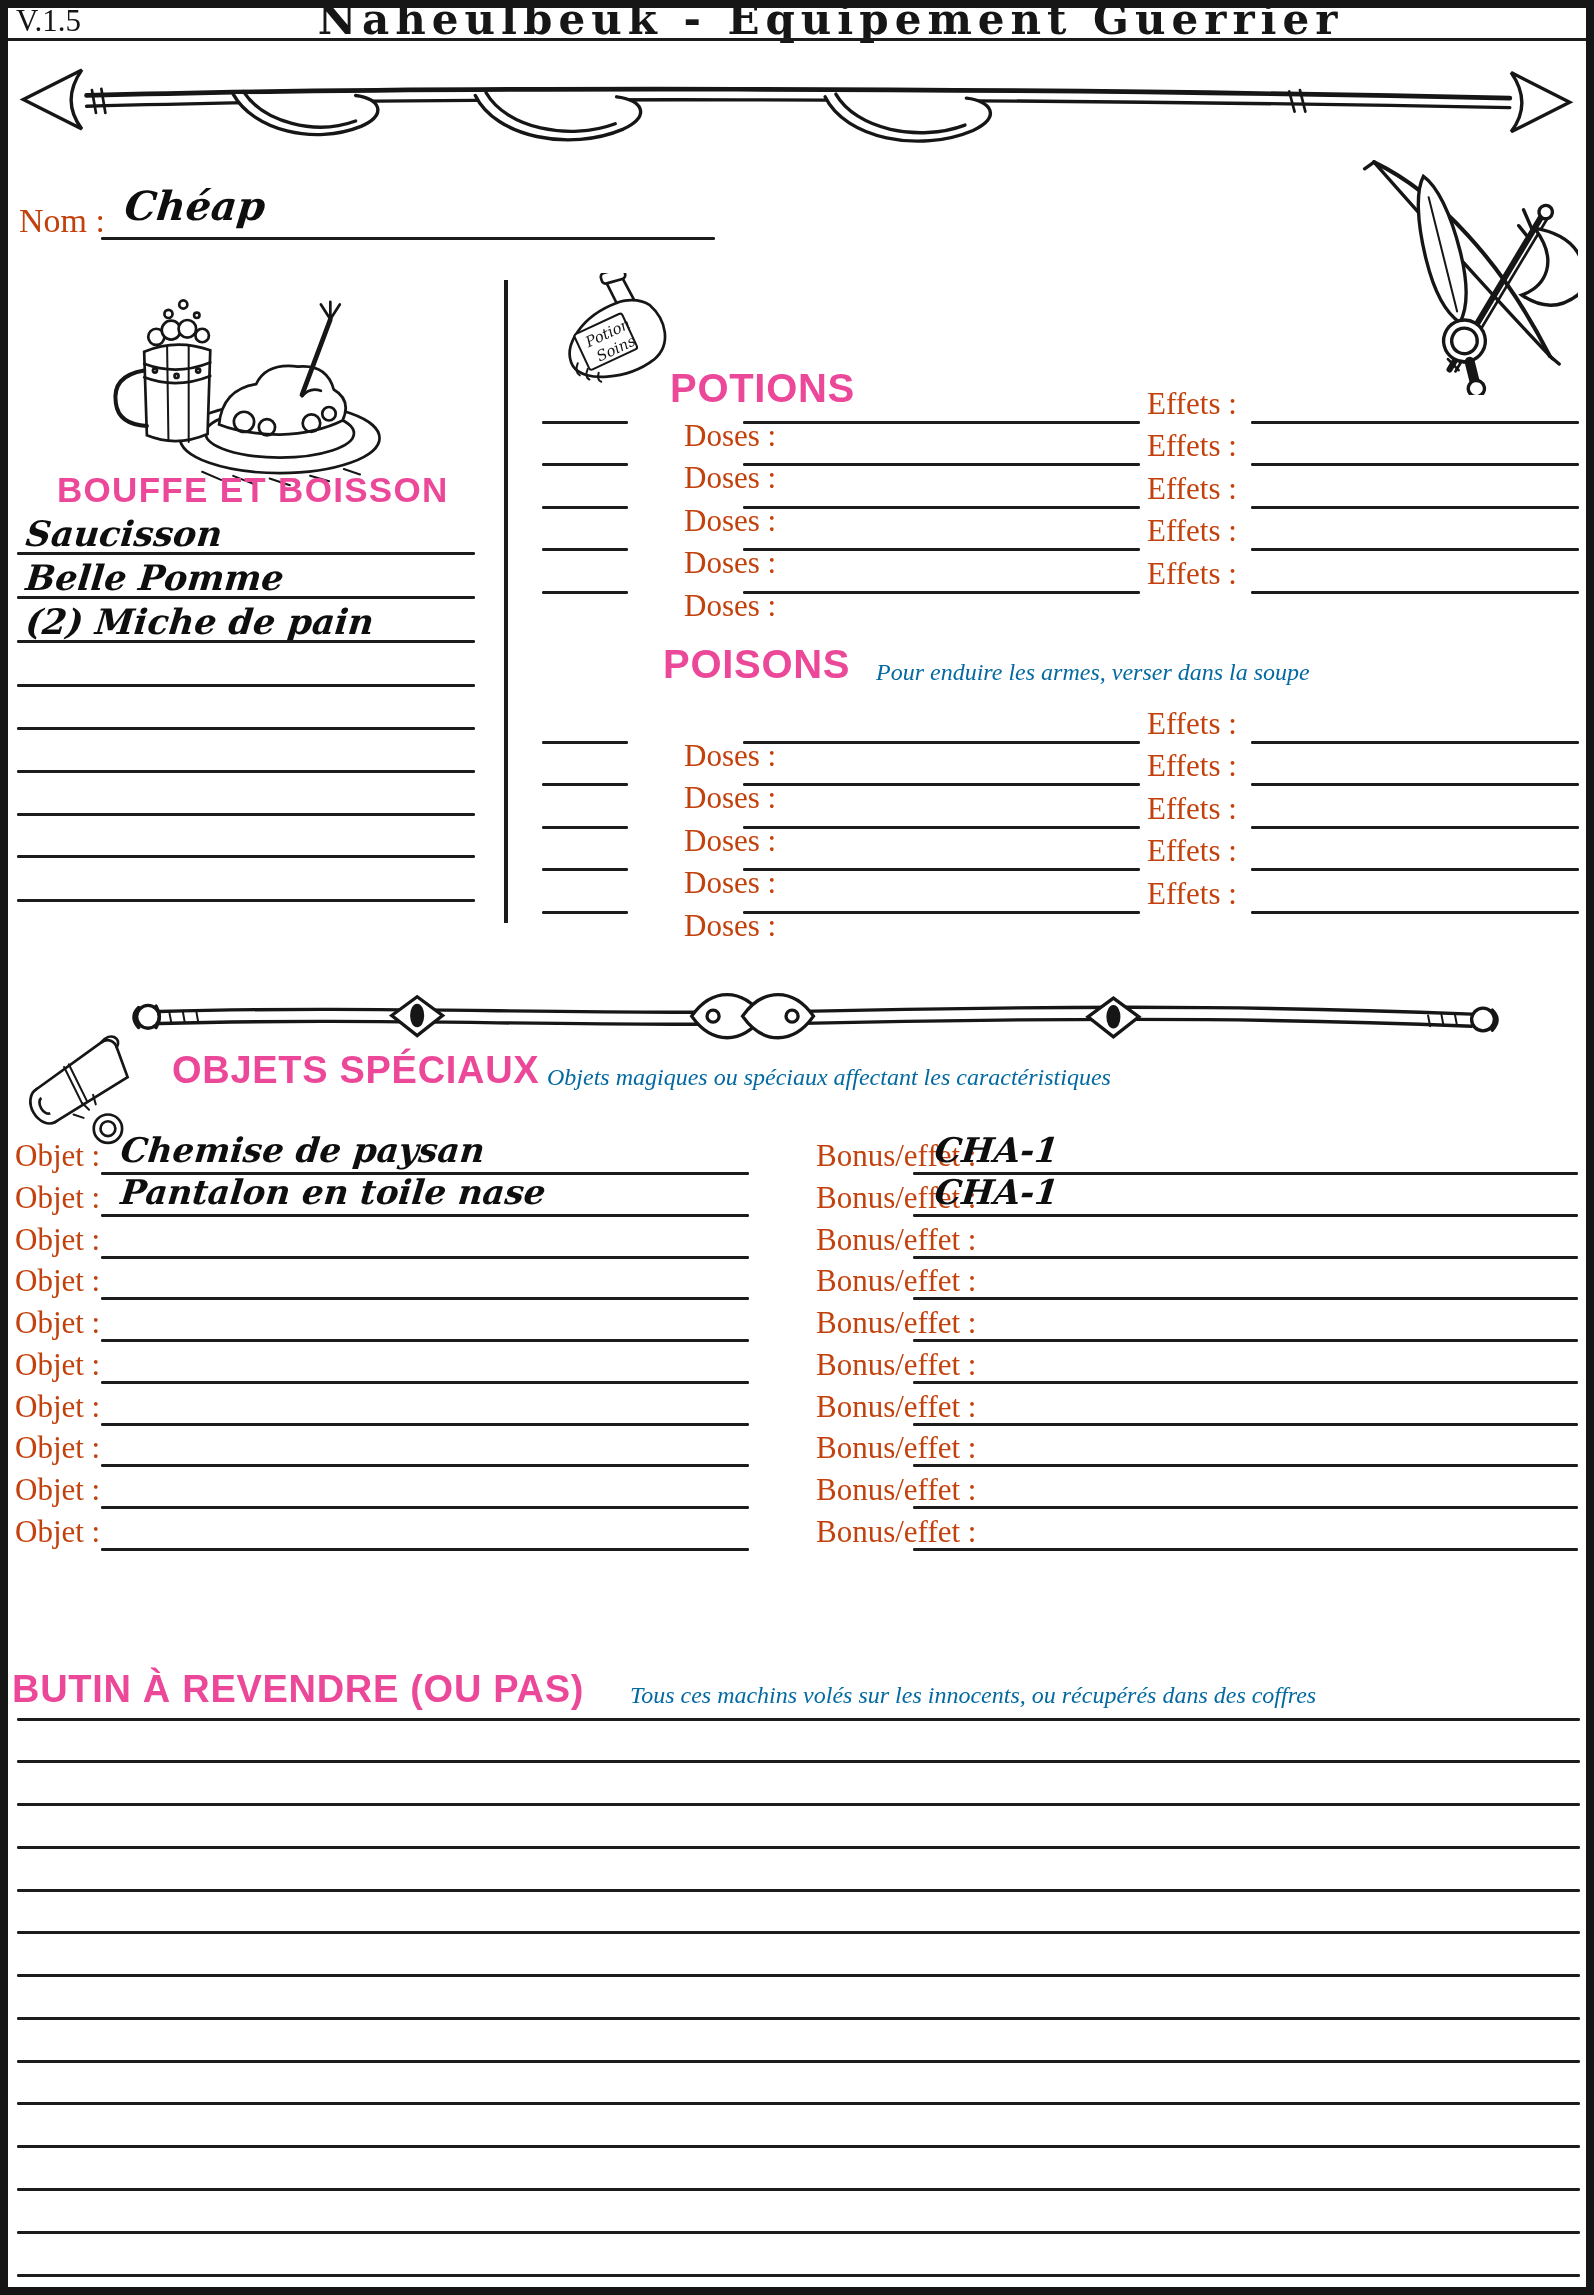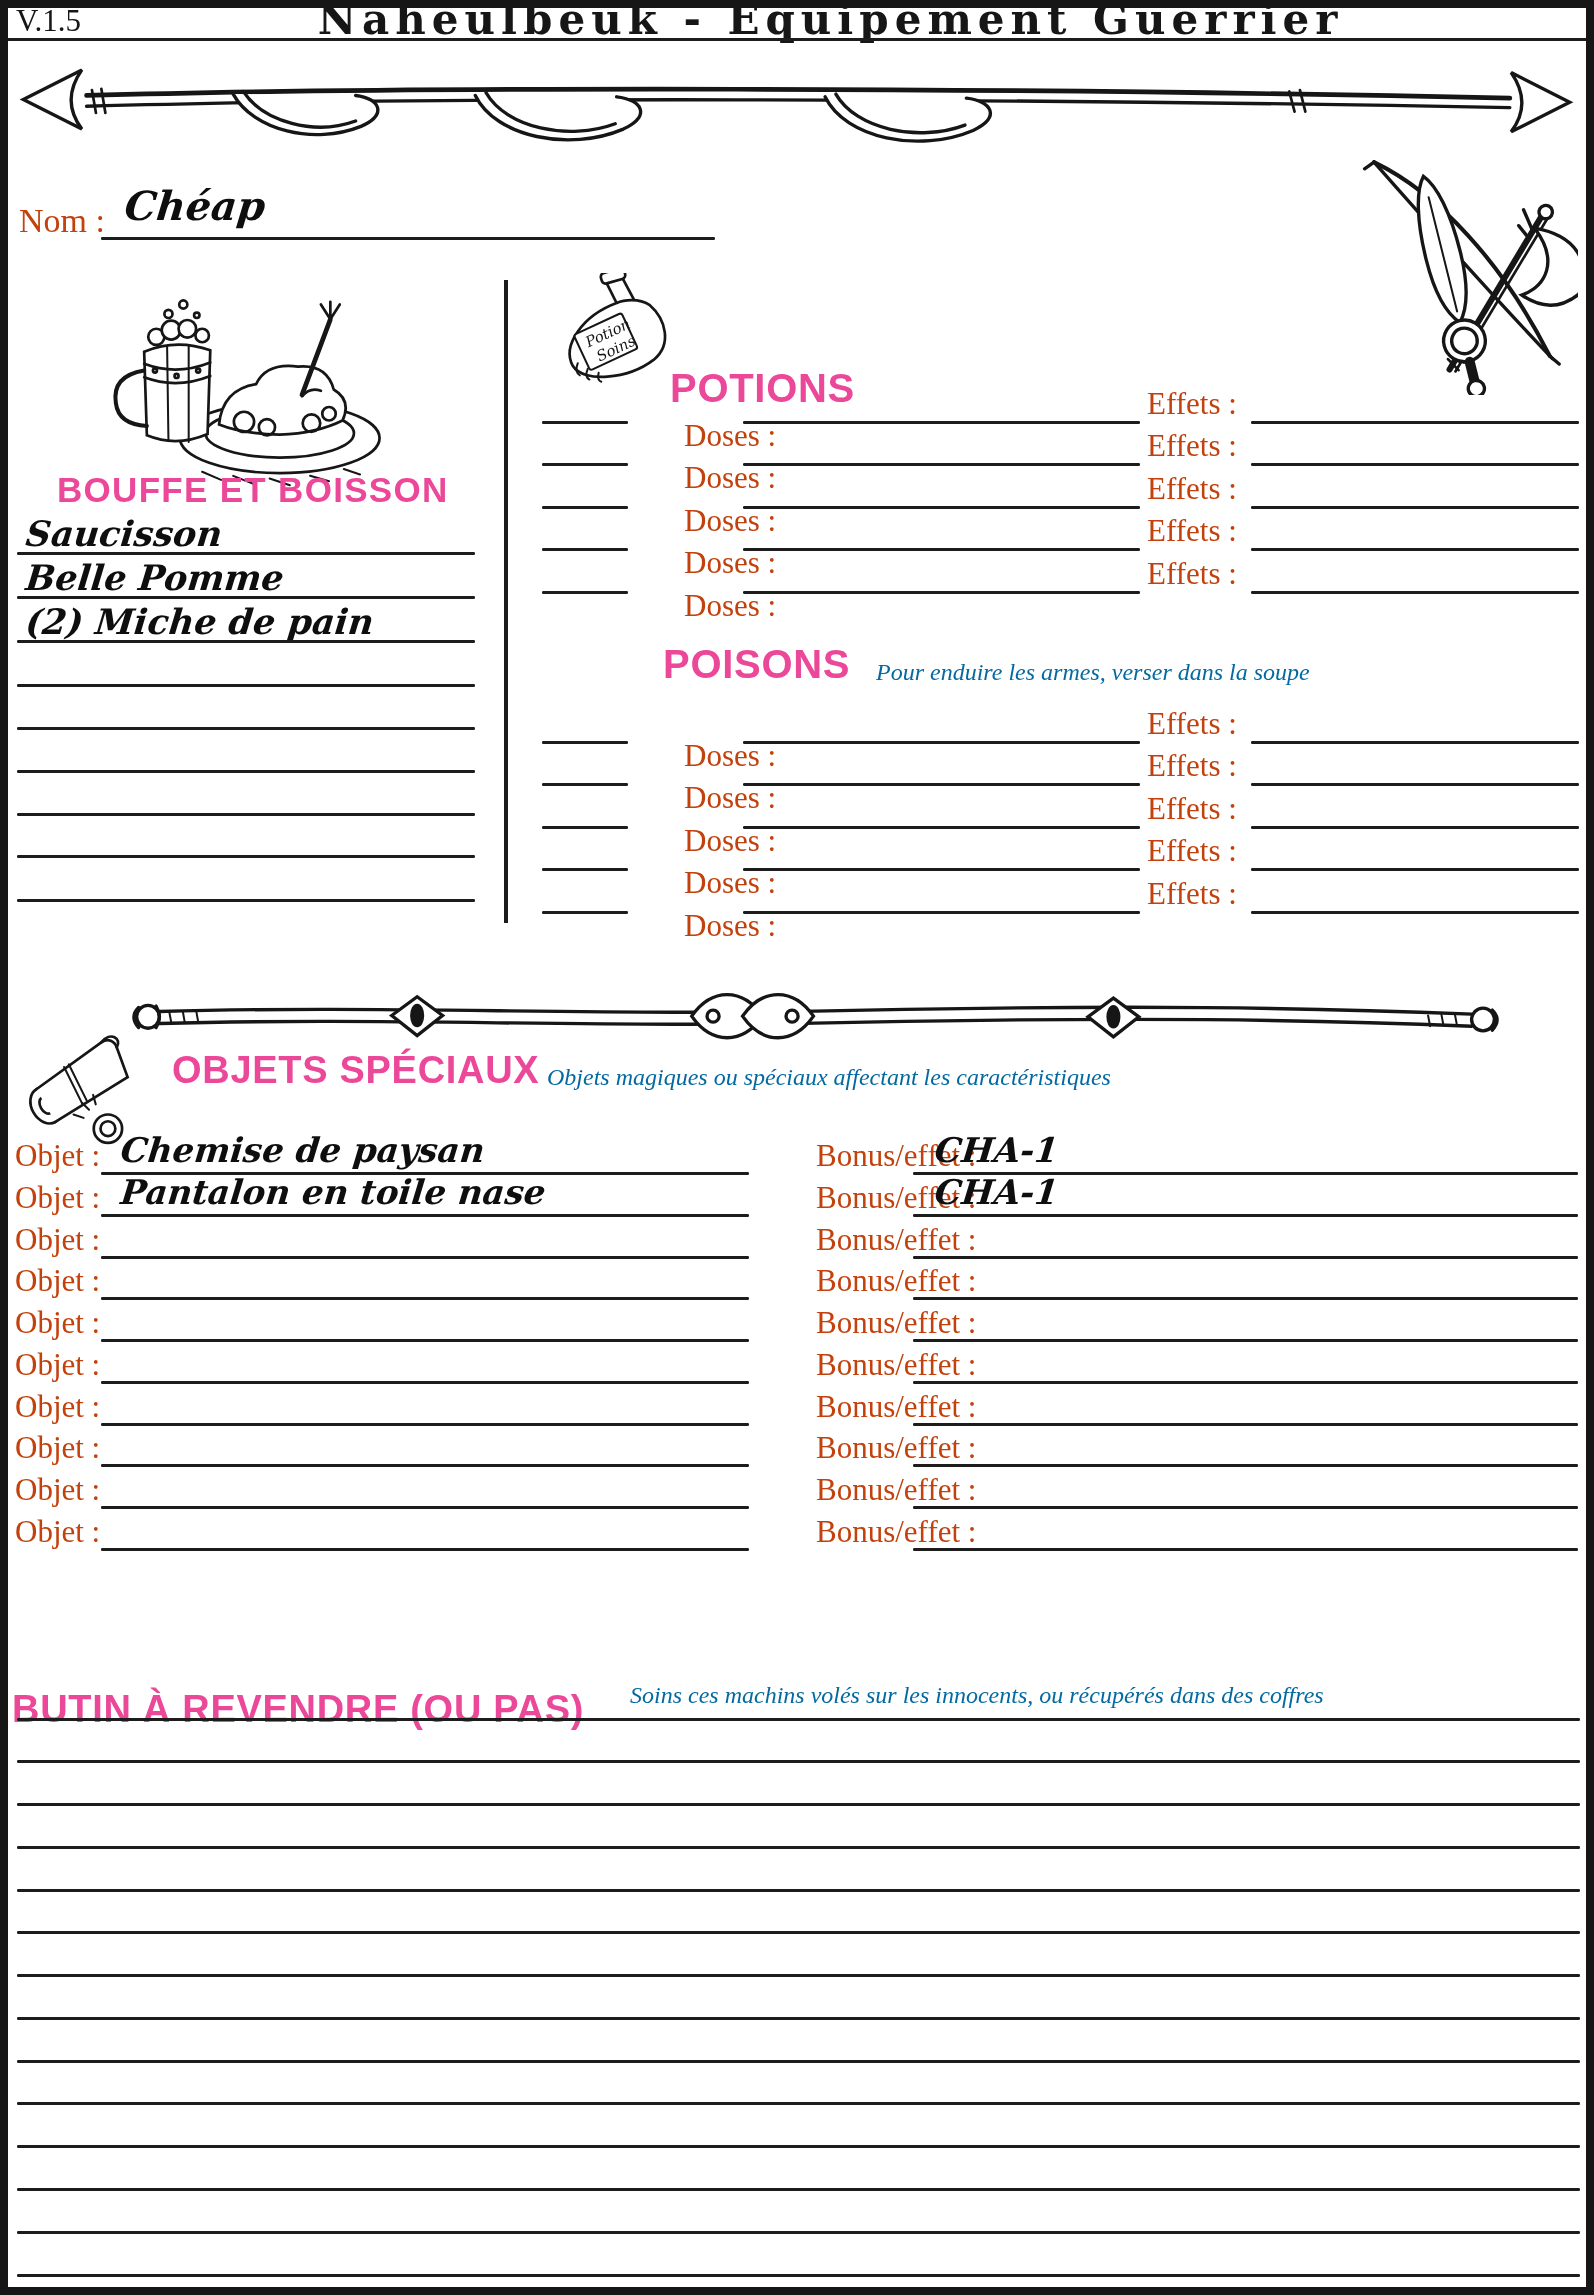--- a/index.html
+++ b/index.html
@@ -332,22 +332,22 @@
   <div class="lbl olbl" style="--y:1506px">Objet :</div>
   <div class="rule oline" style="--y:1506px"></div>
   <div class="lbl blbl" style="--y:1506px">Bonus/effet :</div>
   <div class="rule bline" style="--y:1506px"></div>
 
   <div class="lbl olbl" style="--y:1548px">Objet :</div>
   <div class="rule oline" style="--y:1548px"></div>
   <div class="lbl blbl" style="--y:1548px">Bonus/effet :</div>
   <div class="rule bline" style="--y:1548px"></div>
 
-  <div class="hd" style="left:12px;top:1668px;font-size:38px;margin-top:20px;">BUTIN À REVENDRE (OU PAS)</div>
-  <div class="sub" style="left:630px;top:1682px;">Soins ces machins volés sur les innocents, ou récupérés dans des coffres</div>
+  <div class="hd" style="left:12px;top:1668px;font-size:38px;">BUTIN À REVENDRE (OU PAS)</div>
+  <div class="sub" style="left:630px;top:1682px;">Tous ces machins volés sur les innocents, ou récupérés dans des coffres</div>
 
   <div class="rule btl" style="--y:1718px"></div>
   <div class="rule btl" style="--y:1760px"></div>
   <div class="rule btl" style="--y:1803px"></div>
   <div class="rule btl" style="--y:1846px"></div>
   <div class="rule btl" style="--y:1889px"></div>
   <div class="rule btl" style="--y:1931px"></div>
   <div class="rule btl" style="--y:1974px"></div>
   <div class="rule btl" style="--y:2017px"></div>
   <div class="rule btl" style="--y:2060px"></div>

